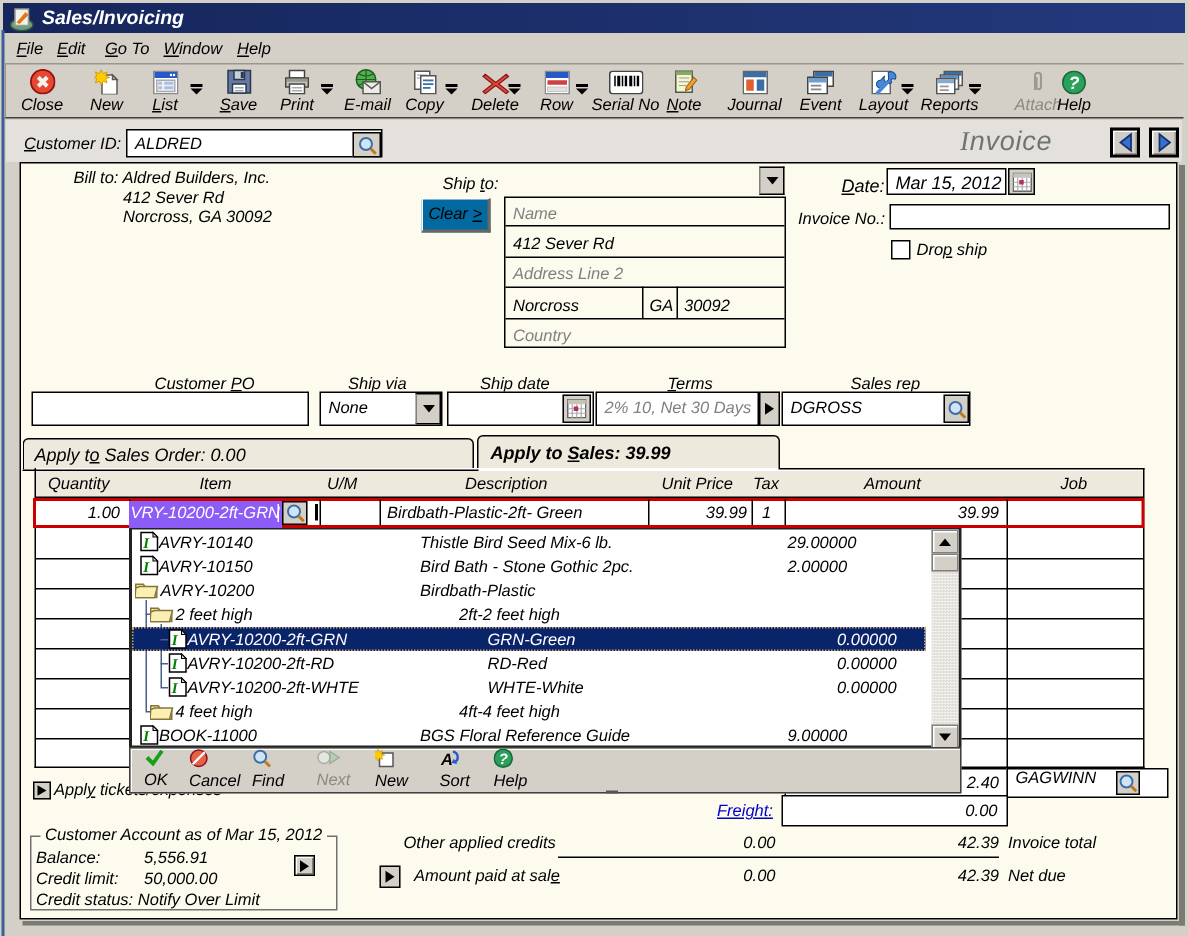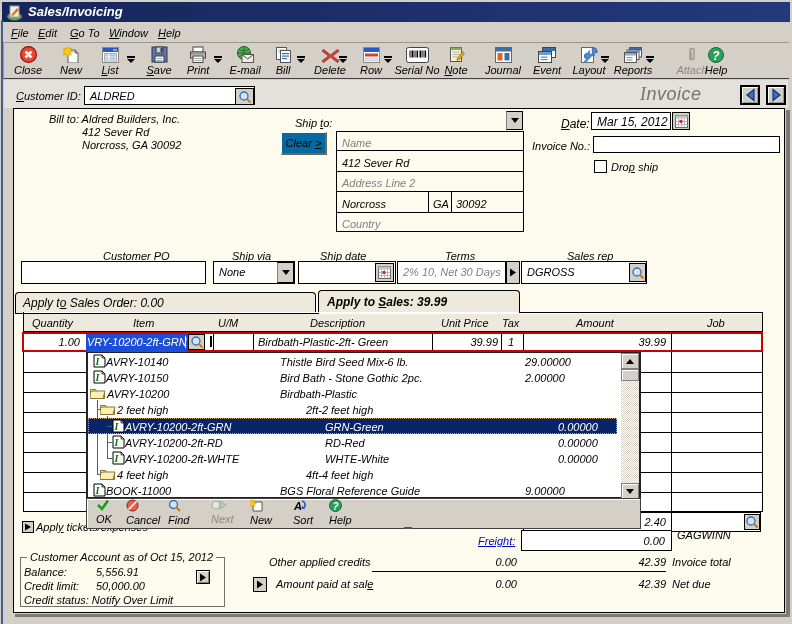--- a/index.html
+++ b/index.html
@@ -137,21 +137,21 @@
         <svg width="17" height="17">
           <rect x="1.5" y="1.5" width="10" height="12" fill="#fff" stroke="#555"></rect>
           <rect x="3" y="3.5" width="7" height="1" fill="#bbb"></rect>
           <rect x="3" y="5.5" width="7" height="1" fill="#bbb"></rect>
           <rect x="5.5" y="4.5" width="10" height="12" fill="#fff" stroke="#555"></rect>
           <rect x="7" y="7" width="7" height="1.2" fill="#3a6ea5"></rect>
           <rect x="7" y="9.5" width="7" height="1.2" fill="#3a6ea5"></rect>
           <rect x="7" y="12" width="5" height="1.2" fill="#3a6ea5"></rect>
         </svg>
       </div>
-      <div class="tlabel">Bill</div>
+      <div class="tlabel">Copy</div>
     </div>
   <div class="abs" style="left:297px;top:56px;width:8px;height:2px;background:#000"></div>
   <div class="abs" style="left:297px;top:59px;width:0;height:0;border-left:4px solid transparent;border-right:4px solid transparent;border-top:4px solid #000"></div>
   <div class="tbtn" style="left:310px;width:40px">
       <div class="ticon">
         <svg width="19" height="16">
           <path d="M2.5 2.5 L9.5 8 L16.5 2.5 L18 4 L11.5 9 L18 14 L16.5 15.5 L9.5 10 L2.5 15.5 L1 14 L7.5 9 L1 4 Z" fill="#e04838" stroke="#8c1616" stroke-width="0.8"></path>
         </svg>
       </div>
       <div class="tlabel">Delete</div>
@@ -400,37 +400,37 @@
 
   <div class="abs" style="left:22px;top:332px;width:741px;height:20px;border:2px solid #cc0000;background:#fff"></div>
   <div class="abs vline" style="left:86px;top:333px;height:17px"></div>
   <div class="abs vline" style="left:213px;top:333px;height:17px"></div>
   <div class="abs vline" style="left:253px;top:333px;height:17px"></div>
   <div class="abs vline" style="left:432px;top:333px;height:17px"></div>
   <div class="abs vline" style="left:501px;top:333px;height:17px"></div>
   <div class="abs vline" style="left:523px;top:333px;height:17px"></div>
   <div class="abs vline" style="left:671px;top:333px;height:17px"></div>
   <div class="cell-num" style="left:30px;top:336px;width:50px">1.00</div>
-  <div class="abs" style="left:86px;top:334px;width:102px;height:16px;background:#1d4ed8;color:#fff;padding:2px 0 16px 1px;overflow:hidden">VRY-10200-2ft-GRN</div>
+  <div class="abs" style="left:86px;top:334px;width:102px;height:16px;background:#8b5cf6;color:#fff;padding:2px 0 16px 1px;overflow:hidden">VRY-10200-2ft-GRN</div>
   <div class="abs" style="left:185px;top:336px;width:1px;height:12px;background:#fff"></div>
   <div class="abs lbtn" style="left:188px;top:334px;width:17px;height:16px">
       <svg width="14" height="14">
         <circle cx="6" cy="6" r="4" fill="#cfe4f7" stroke="#3a6ea5" stroke-width="1.3"></circle>
         <line x1="9" y1="9" x2="12.5" y2="12.5" stroke="#c07820" stroke-width="2"></line>
       </svg>
     </div>
   <div class="abs" style="left:210px;top:336px;width:1.5px;height:11px;background:#000"></div>
   <div class="abs" style="left:258px;top:336px">Birdbath-Plastic-2ft- Green</div>
   <div class="cell-num" style="left:440px;top:336px;width:58px">39.99</div>
   <div class="abs" style="left:508px;top:336px">1</div>
   <div class="cell-num" style="left:600px;top:336px;width:66px">39.99</div>
 
   <div class="abs tbox" style="left:523px;top:512px;width:149px;height:20px"></div>
   <div class="cell-num" style="left:600px;top:516px;width:66px">2.40</div>
-  <div class="abs tbox" style="left:671px;top:512px;width:90px;height:20px;padding:16px 0 0 5px">GAGWINN</div>
+  <div class="abs tbox" style="left:671px;top:512px;width:108px;height:20px;padding:0 0 0 5px">GAGWINN</div>
   <div class="abs lbtn" style="left:744px;top:514px;width:16px;height:16px">
       <svg width="14" height="14">
         <circle cx="6" cy="6" r="4" fill="#cfe4f7" stroke="#3a6ea5" stroke-width="1.3"></circle>
         <line x1="9" y1="9" x2="12.5" y2="12.5" stroke="#c07820" stroke-width="2"></line>
       </svg>
     </div>
 
   <div class="abs" style="left:404px;top:527px;width:8px;height:2px;background:#555;z-index:5"></div>
   <div class="abs lbtn" style="left:22px;top:521px;width:12px;height:12px">
       <svg width="8" height="8">
@@ -452,21 +452,21 @@
       <svg width="8" height="9">
         <path d="M1 0.5 L7 4.5 L1 8.5 Z" fill="#000"></path>
       </svg>
     </div>
   <div class="abs" style="left:276px;top:578px">Amount paid at sal<u>e</u></div>
   <div class="cell-num" style="left:460px;top:578px;width:57px">0.00</div>
   <div class="cell-num" style="left:610px;top:578px;width:56px">42.39</div>
   <div class="abs" style="left:672px;top:578px">Net due</div>
 
   <div class="abs" style="left:20px;top:557px;width:205px;height:50px;border:1px solid #707070"></div>
-  <div class="abs" style="left:27px;top:551px;background:#fdfaee;padding:0 3px">Customer Account as of Oct 15, 2012</div>
+  <div class="abs" style="left:27px;top:551px;background:#fdfaee;padding:0 3px">Customer Account as of Mar 15, 2012</div>
   <div class="abs" style="left:24px;top:566px">Balance:</div>
   <div class="abs" style="left:96px;top:566px">5,556.91</div>
   <div class="abs lbtn" style="left:196px;top:570px;width:14px;height:14px;box-shadow:inset 1px 1px 0 #fff, inset -1px -1px 0 #808080">
       <svg width="8" height="9">
         <path d="M1 0.5 L7 4.5 L1 8.5 Z" fill="#000"></path>
       </svg>
     </div>
   <div class="abs" style="left:24px;top:580px">Credit limit:</div>
   <div class="abs" style="left:96px;top:580px">50,000.00</div>
   <div class="abs" style="left:24px;top:594px">Credit status: Notify Over Limit</div>

